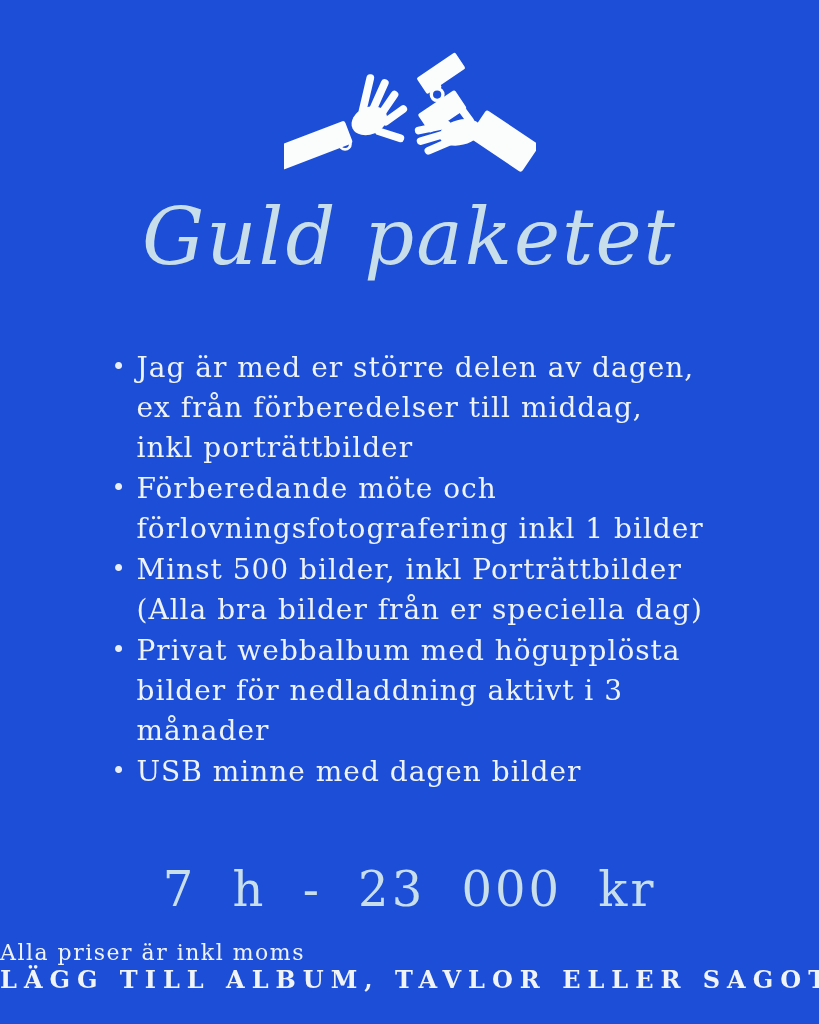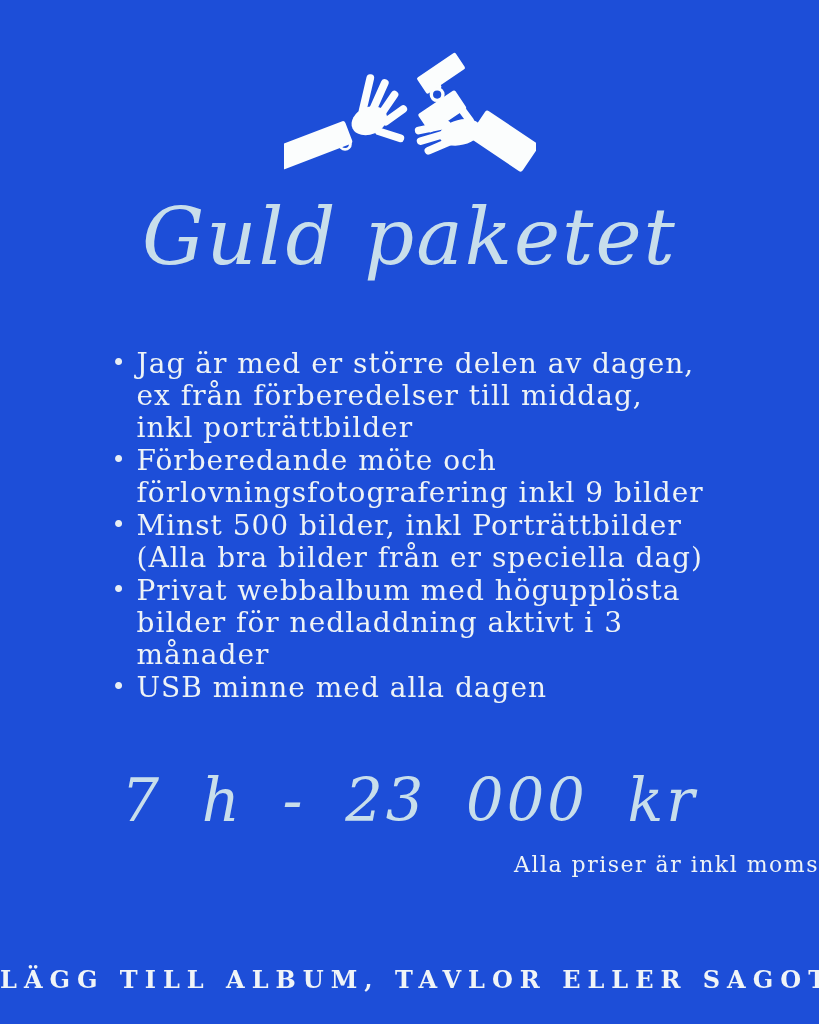--- a/index.html
+++ b/index.html
@@ -28,50 +28,49 @@
     color: #c8deeb;
     letter-spacing: 2px;
   }
   .features {
     width: 600px;
     margin: 36px auto 0;
     padding: 0;
     list-style: none;
     color: #eef3f6;
     font-size: 28px;
-    line-height: 32px;
+    line-height: 40px;
     letter-spacing: 1px;
   }
   .features li {
     position: relative;
     padding-left: 27px;
     margin-bottom: 1px;
   }
   .features li::before {
     content: "\2022";
     position: absolute;
     left: 2px;
     top: -1px;
     font-size: 24px;
     color: #e8eef3;
   }
   .price {
     margin-top: 52px;
     text-align: center;
-    font-style: italic;
     font-weight: 400;
-    font-size: 59px;
+    font-size: 48px;
     line-height: 90px;
     color: #c8deeb;
     word-spacing: 18px;
     letter-spacing: 3px;
   }
   .price-note {
     margin-top: 6px;
-    text-align: right;
+    text-align: left;
     font-size: 22px;
     color: #eef3f6;
     letter-spacing: 1.5px;
   }
   .footer-banner {
     position: absolute;
     left: 0;
     right: 0;
     bottom: 30px;
     text-align: center;
@@ -125,24 +124,24 @@
           <rect x="196" y="66" width="66" height="34" rx="3" transform="rotate(34 210 85)"></rect>
         </g>
       </svg>
     </span>
   </div>
 
   <h1 class="title">Guld paketet</h1>
 
   <ul class="features">
     <li>Jag är med er större delen av dagen, ex från förberedelser till middag, inkl porträttbilder</li>
-    <li>Förberedande möte och förlovningsfotografering inkl 9 bilder</li>
+    <li>Förberedande möte och förlovningsfotografering inkl 1 bilder</li>
     <li>Minst 500 bilder, inkl Porträttbilder (Alla bra bilder från er speciella dag)</li>
     <li>Privat webbalbum med högupplösta bilder för nedladdning aktivt i 3 månader</li>
-    <li>USB minne med alla dagen</li>
+    <li>USB minne med dagen bilder</li>
   </ul>
 
   <div class="price">7 h - 23 000 kr</div>
 
   <div class="price-note">Alla priser är inkl moms</div>
 
   <div class="footer-banner">LÄGG TILL ALBUM, TAVLOR ELLER SAGOTAVLA</div>
 
 </div>
 

